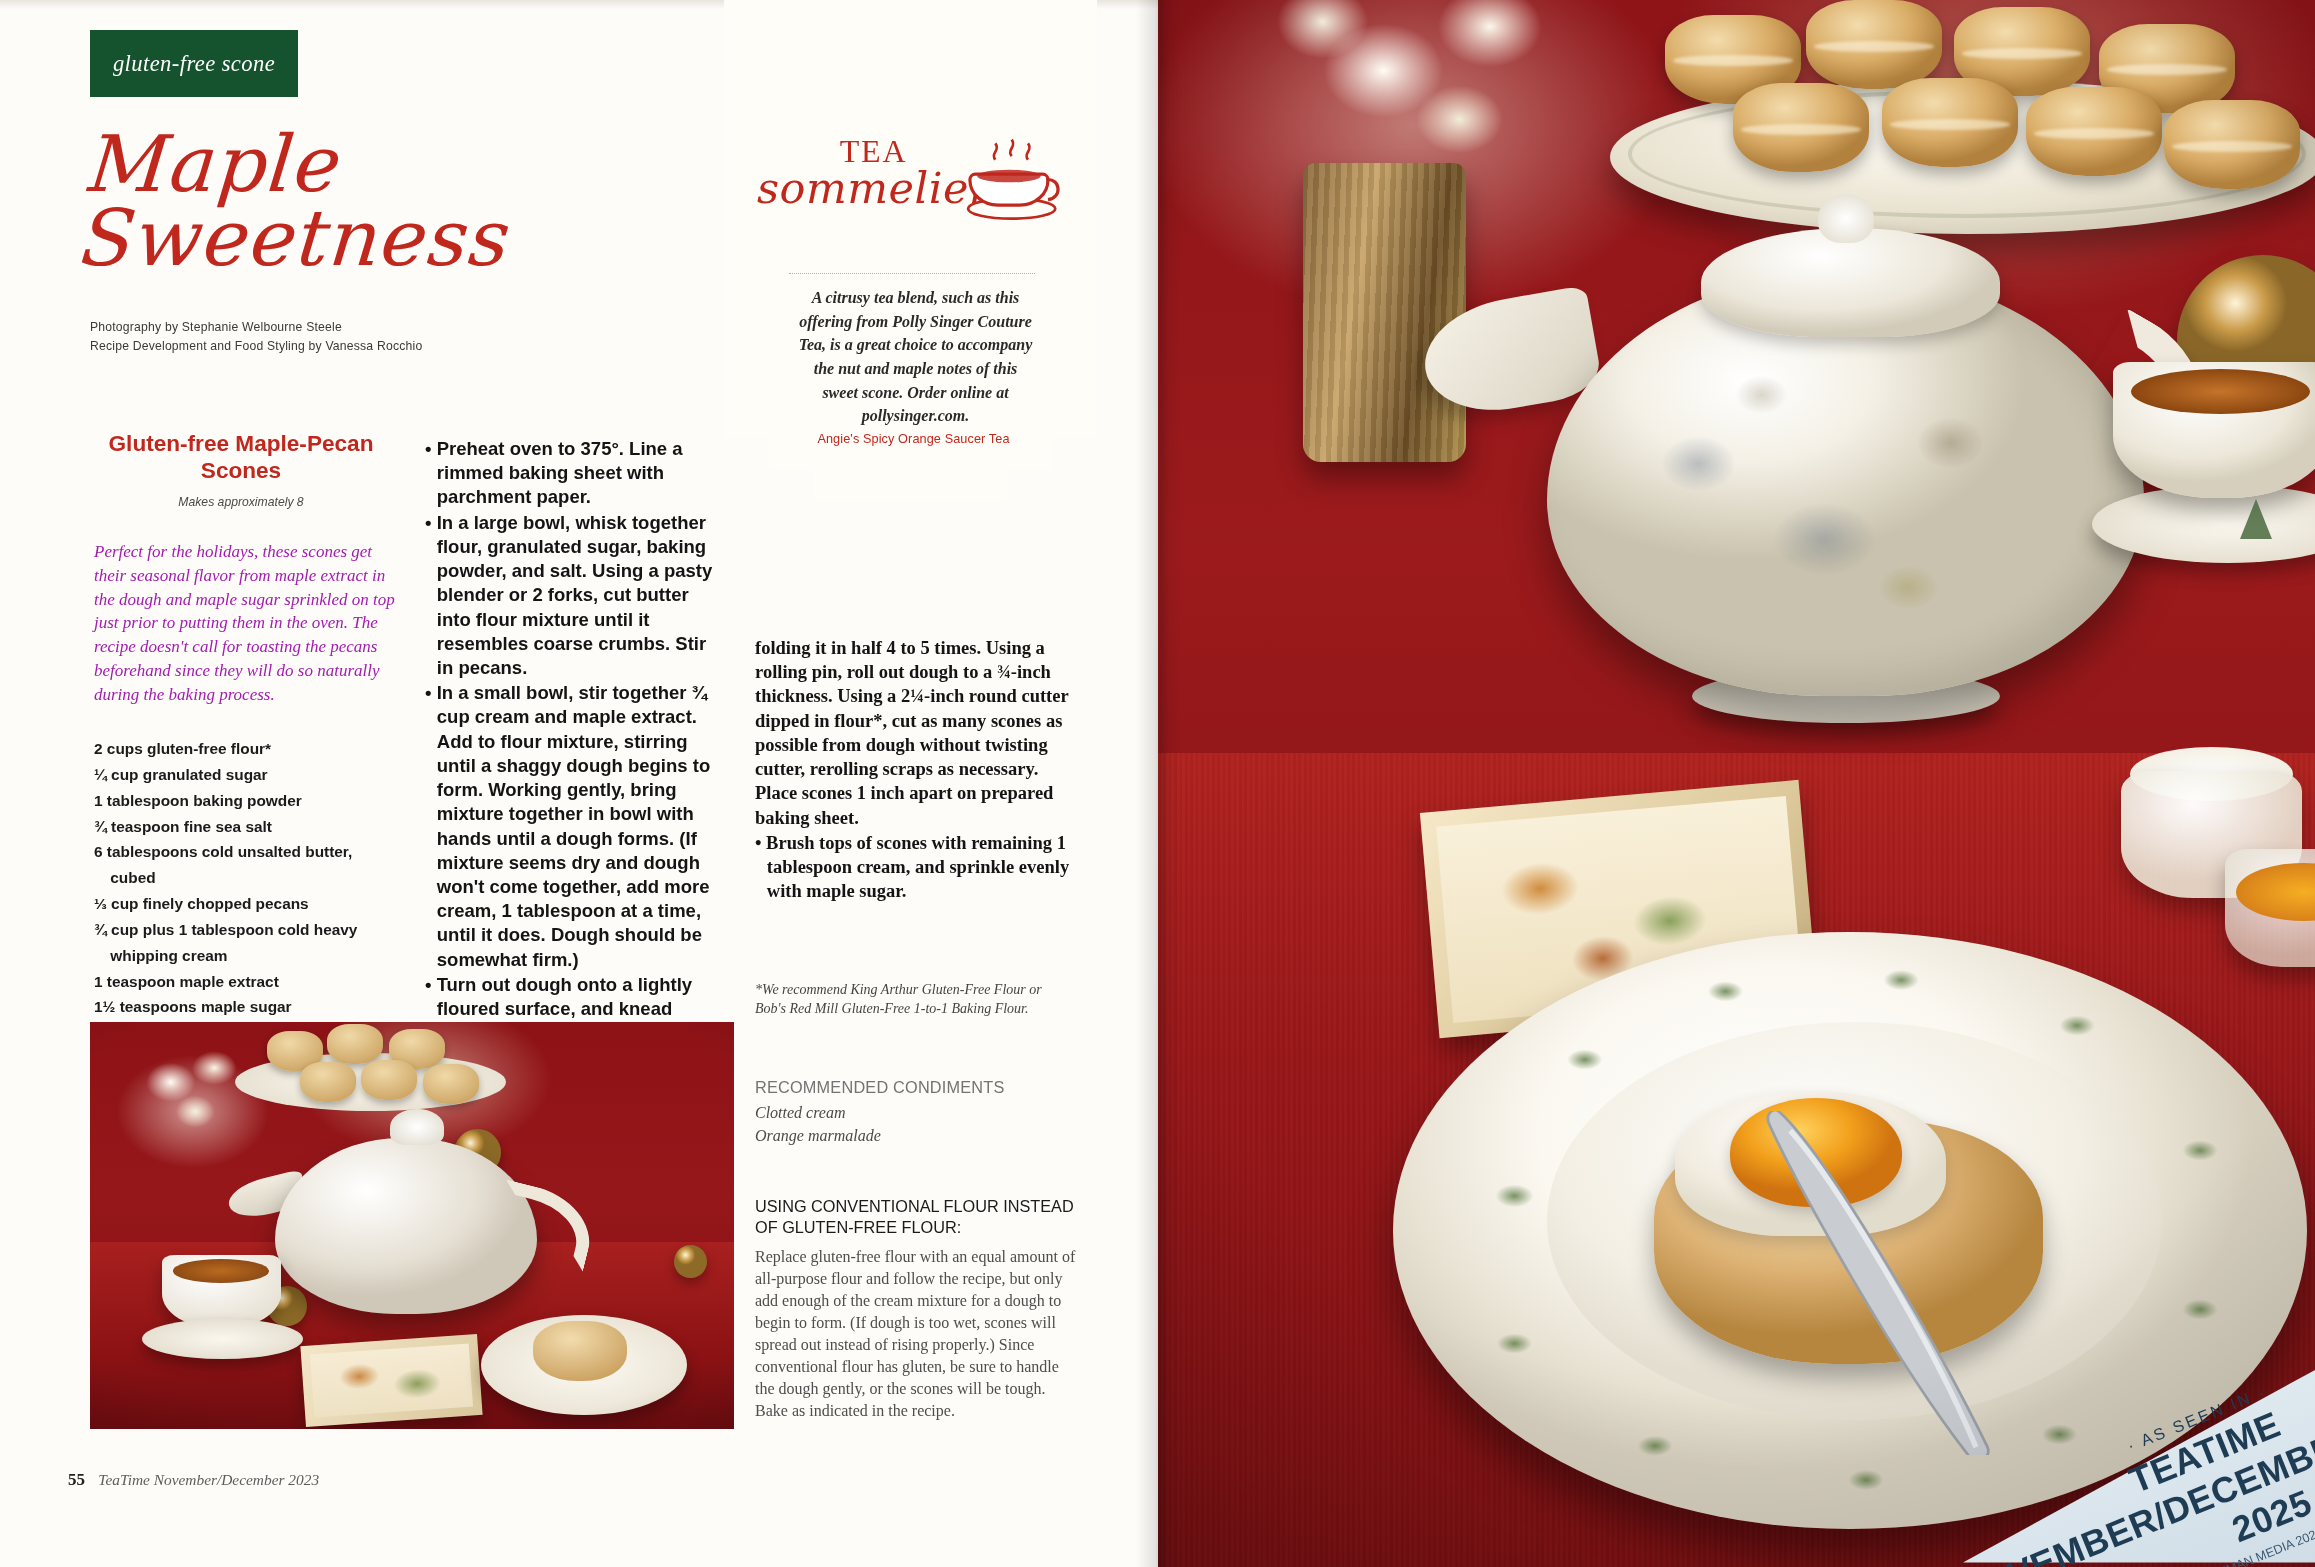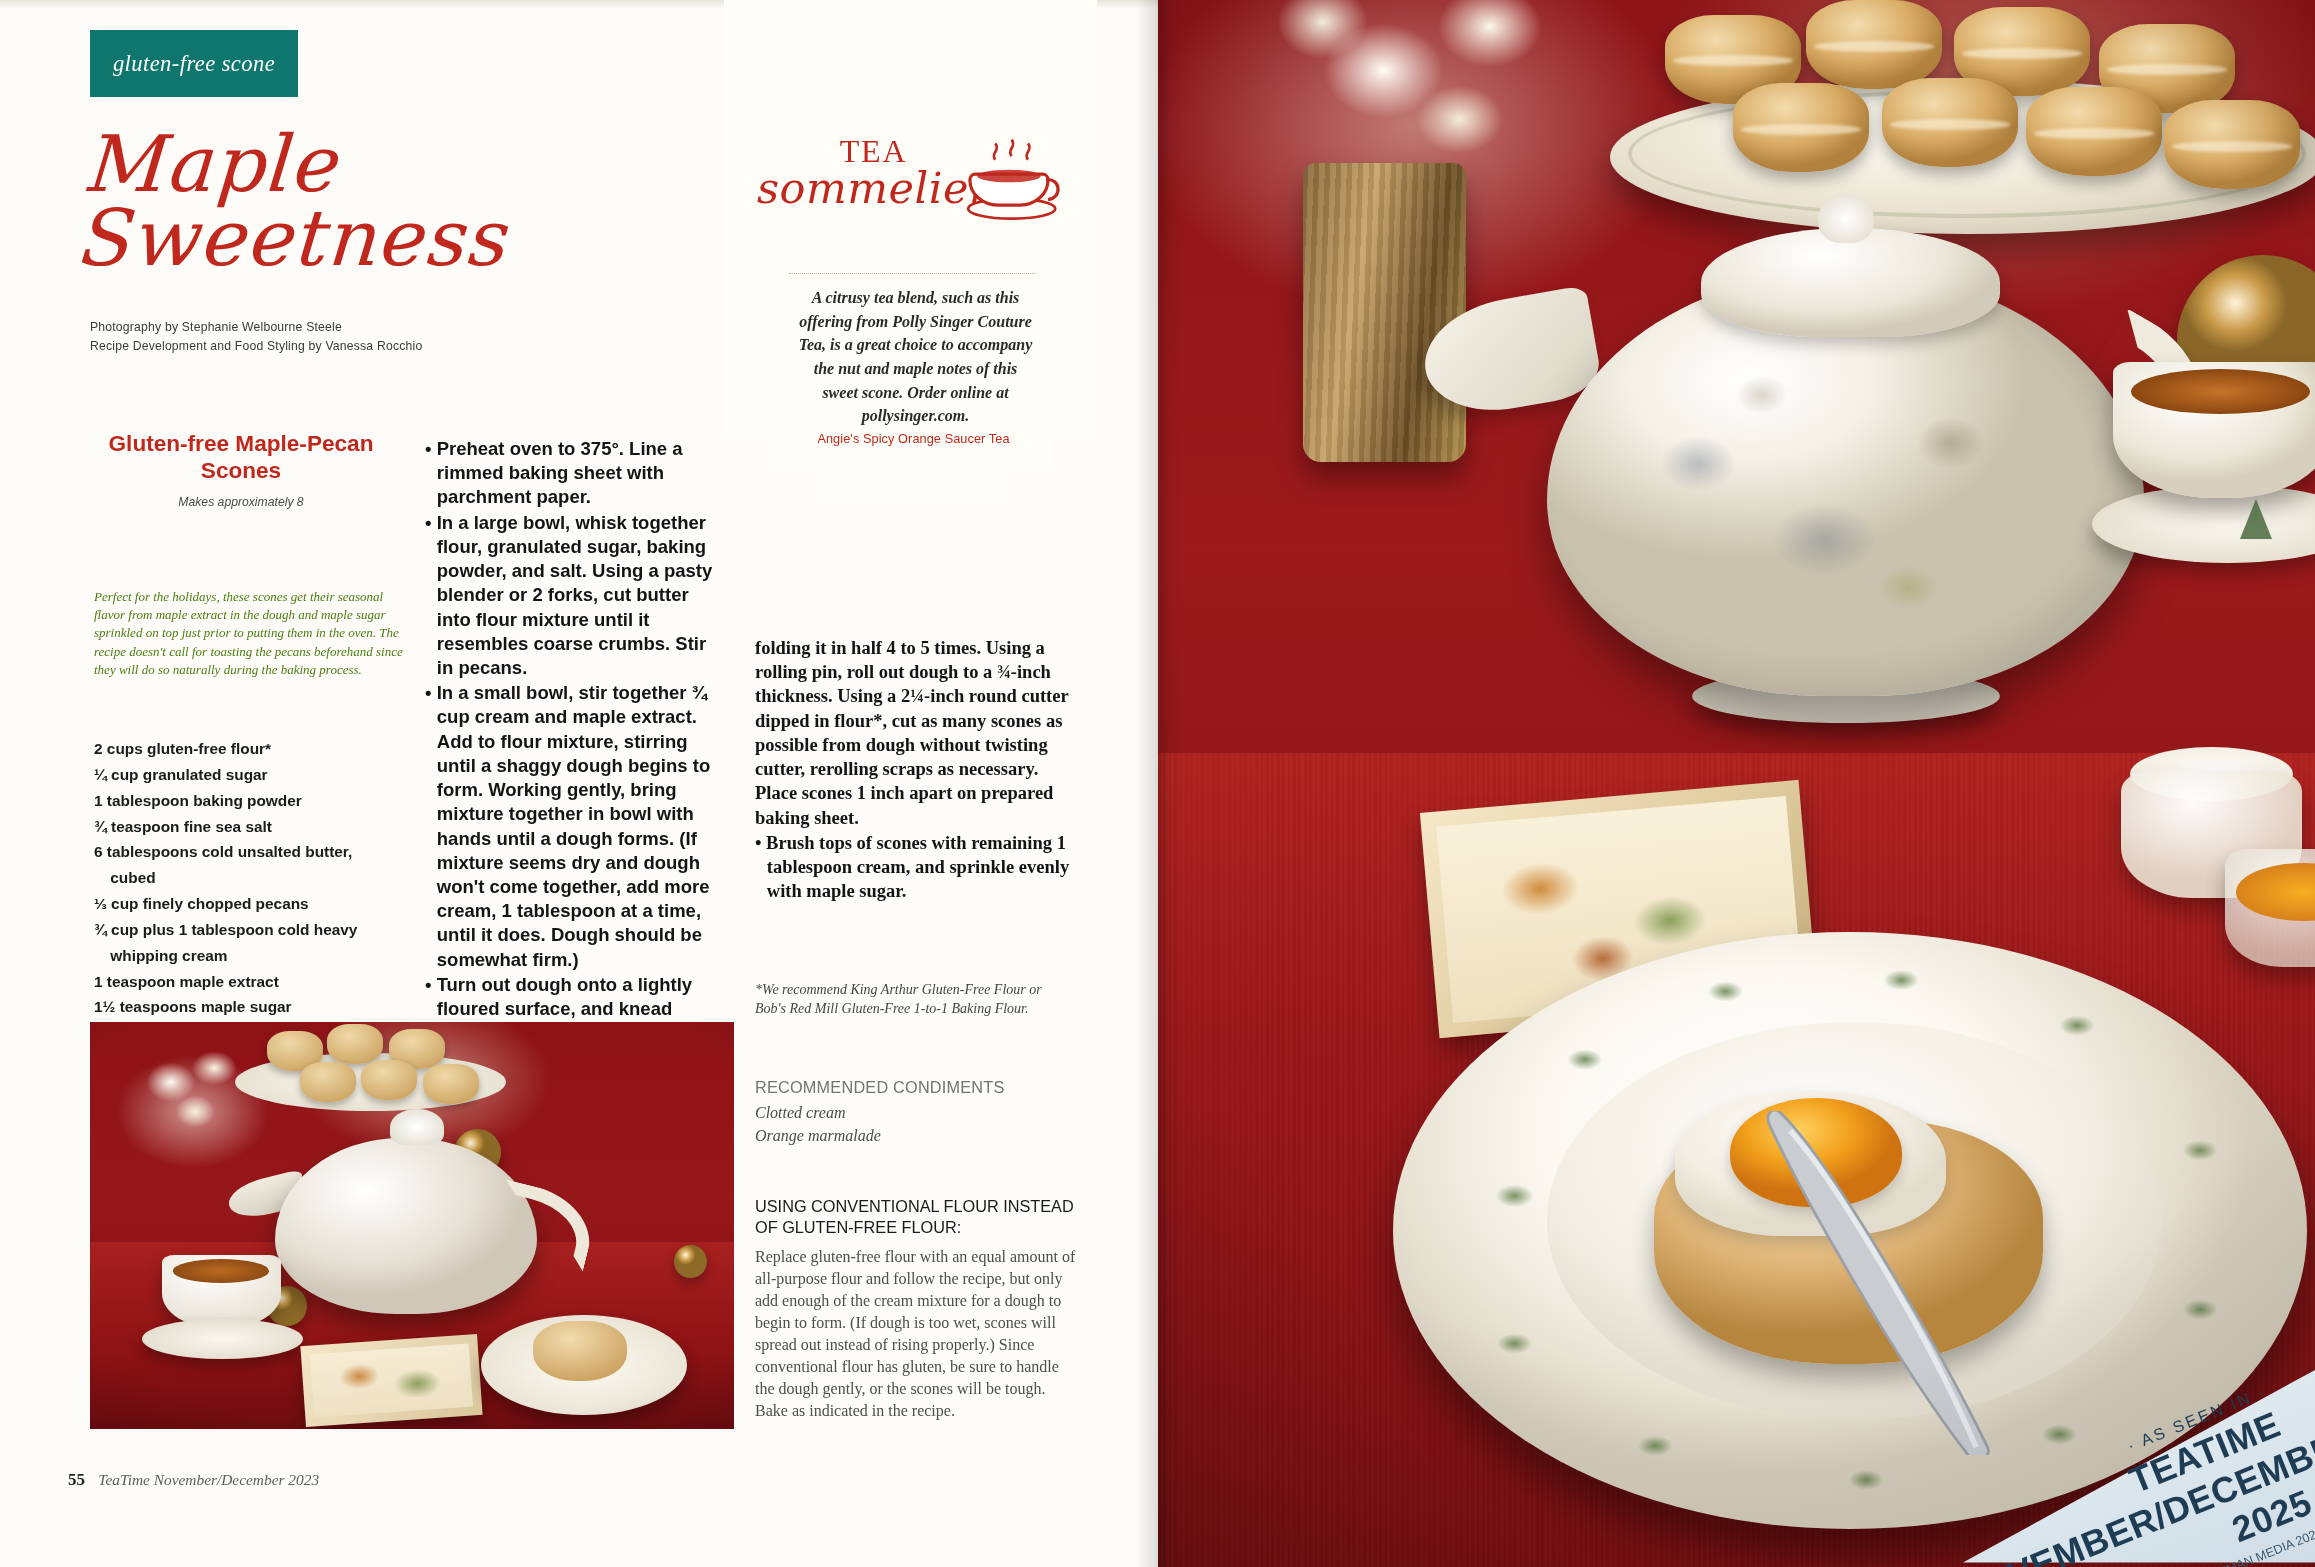--- a/index.html
+++ b/index.html
@@ -37,21 +37,21 @@
   .page-edge-top {
     position:absolute; left:0; top:0; width:1158px; height:9px;
     background: linear-gradient(to bottom, #e9e5dd, rgba(255,255,255,0));
     z-index:5;
   }
 
   
   .kicker {
     position:absolute; left:90px; top:30px;
     width: 208px; height: 67px;
-    background: #0f766e;
+    background: #14532d;
     display:flex; align-items:center; justify-content:center;
   }
   .kicker span {
     font-family: "Liberation Serif", serif;
     font-style: italic;
     font-size: 22.6px;
     color: #ffffff;
     letter-spacing: 0.4px;
   }
 
@@ -101,24 +101,23 @@
     font-family: "Liberation Sans", sans-serif;
     font-style: italic;
     font-size: 12.2px;
     color: #4a4a4a;
   }
 
   .recipe-intro {
     position:absolute; left:94px; top:540px; width: 312px;
     font-family: "Liberation Serif", serif;
     font-style: italic;
-    font-size: 13px;
+    font-size: 17px;
     line-height: 1.4;
-    color: #4d7c0f;
-    margin-top: 48px;
+    color: #a21caf;
   }
 
   .ingredients {
     position:absolute; left:94px; top:737px; width: 308px;
     font-family: "Liberation Sans", sans-serif;
     font-size: 15.4px;
     line-height: 1.62;
     color: #1b1b1b;
     font-weight: 600;
   }

